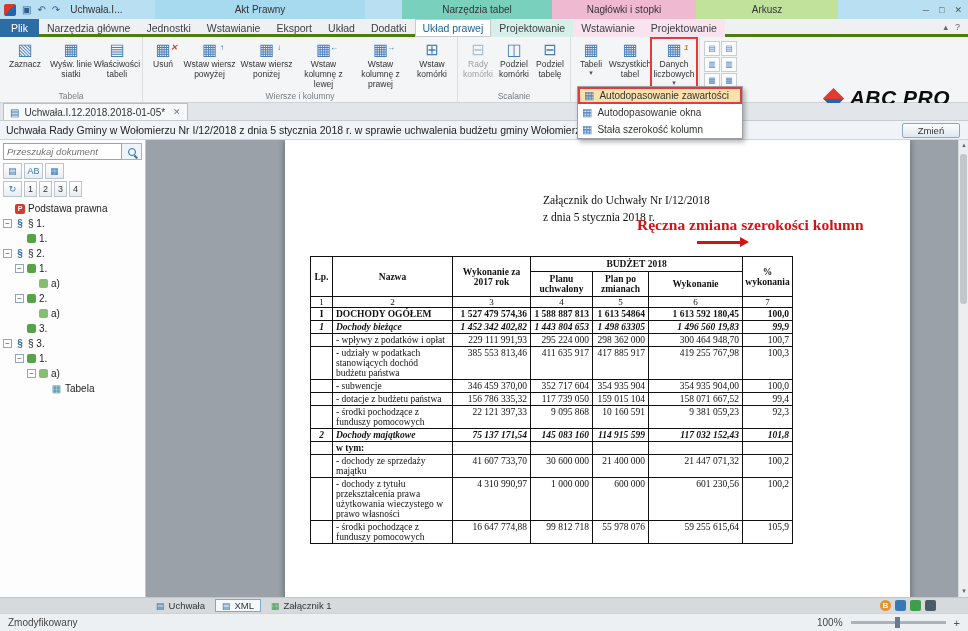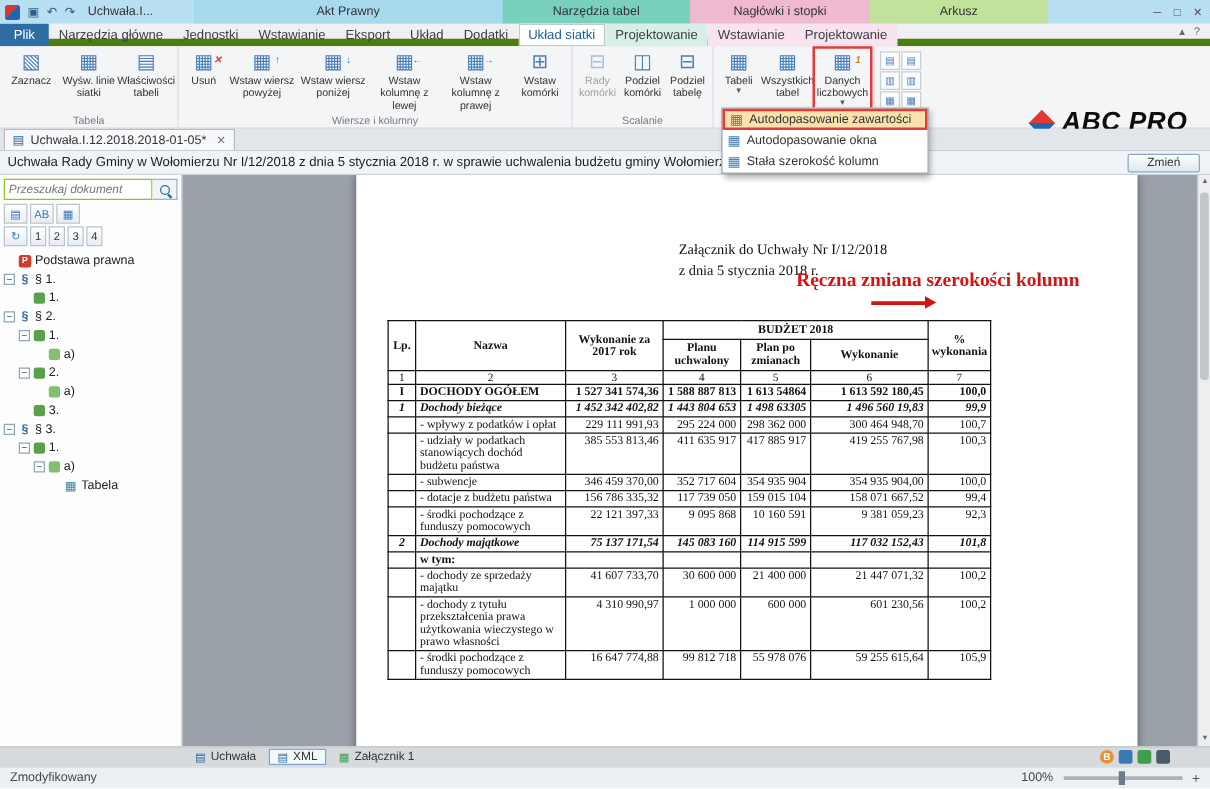--- a/index.html
+++ b/index.html
@@ -6,28 +6,28 @@
   html,body{width:968px;height:631px;overflow:hidden;}
   body{font-family:"Liberation Sans",sans-serif;background:#fff;}
   #app{position:relative;width:968px;height:631px;overflow:hidden;font-size:11px;color:#333;background:#fff;}
 
   
   .titlebar{position:absolute;left:0;top:0;width:100%;height:19px;background:#b9dff2;display:flex;align-items:center;gap:6px;padding-left:4px;font-size:10px;color:#234;}
   .appico{width:12px;height:12px;background:linear-gradient(135deg,#d63a2e 50%,#1f66b0 50%);border-radius:2px;flex:none;}
   .tic{font-size:10px;color:#2e5e8c;}
   .ttext{margin-left:4px;color:#333;}
   .tseg{position:absolute;top:0;height:19px;display:flex;align-items:center;justify-content:center;font-size:10px;color:#333;}
-  .tseg.akt{left:155px;width:247px;background:#a7d9ef;}
+  .tseg.akt{left:155px;width:210px;background:#a7d9ef;}
   .tseg.ttable{left:402px;width:150px;background:#79d0bc;}
   .tseg.thf{left:552px;width:144px;background:#f0b9d2;}
   .tseg.tsheet{left:696px;width:142px;background:#c0e29a;justify-content:center;}
   .wbtns{position:absolute;right:6px;top:0;height:19px;display:flex;gap:10px;align-items:center;color:#555;font-size:9px;}
 
   
-  .tabrow{position:absolute;left:0;top:19px;width:100%;height:18px;background:#eef0f2;border-bottom:6px solid #4d7c0f;display:flex;}
+  .tabrow{position:absolute;left:0;top:19px;width:100%;height:18px;background:#eef0f2;border-bottom:3px solid #4d7c0f;display:flex;}
   .tab{height:18px;line-height:18px;padding:0 8px;font-size:10.5px;color:#3b3f44;white-space:nowrap;}
   .tab.file{background:#2e6da4;color:#fff;padding:0 11px;}
   .tab.z-table{background:#d6f0e9;}
   .tab.z-hf{background:#f8e3ee;}
   .tab.z-sheet{background:#e9f4da;margin-top:48px;}
   .tab.active{background:#fff;color:#1a5f96;box-shadow:inset 0 0 0 1px #c6cacd;}
   .trbtns{margin-left:auto;display:flex;gap:7px;align-items:center;padding-right:8px;color:#667;font-size:9px;}
 
   
   .ribbon{position:absolute;left:0;top:37px;width:100%;height:66px;background:#f4f5f6;border-bottom:1px solid #d0d3d6;display:flex;}
@@ -160,21 +160,21 @@
   </div>
 
   <div class="tabrow">
     <div class="tab file">Plik</div>
       <div class="tab">Narzędzia główne</div>
       <div class="tab">Jednostki</div>
       <div class="tab">Wstawianie</div>
       <div class="tab">Eksport</div>
       <div class="tab">Układ</div>
       <div class="tab">Dodatki</div>
-      <div class="tab z-table active">Układ siatki</div>
+      <div class="tab z-table active">Układ prawej</div>
       <div class="tab z-table">Projektowanie</div>
       <div class="tab z-hf">Wstawianie</div>
       <div class="tab z-hf">Projektowanie</div>
       <div class="tab z-sheet">Format</div>
       <div class="tab z-sheet">Formuły</div>
       <div class="tab z-sheet">Dane</div>
       <div class="trbtns">
       <span>▴</span>
       <span>?</span>
     </div>
@@ -438,21 +438,21 @@
                 <td>2</td>
                 <td>3</td>
                 <td>4</td>
                 <td>5</td>
                 <td>6</td>
                 <td>7</td>
               </tr>
               <tr class="drow bold">
                 <td class="c-lp">I</td>
                 <td class="c-name">DOCHODY OGÓŁEM</td>
-                <td class="c-num">1 527 341 574,36</td>
+                <td class="c-num">1 527 479 574,36</td>
                 <td class="c-num">1 588 887 813</td>
                 <td class="c-num">1 613 54864</td>
                 <td class="c-num">1 613 592 180,45</td>
                 <td class="c-num">100,0</td>
               </tr>
               <tr class="drow bolditalic">
                 <td class="c-lp">1</td>
                 <td class="c-name">Dochody bieżące</td>
                 <td class="c-num">1 452 342 402,82</td>
                 <td class="c-num">1 443 804 653</td>

